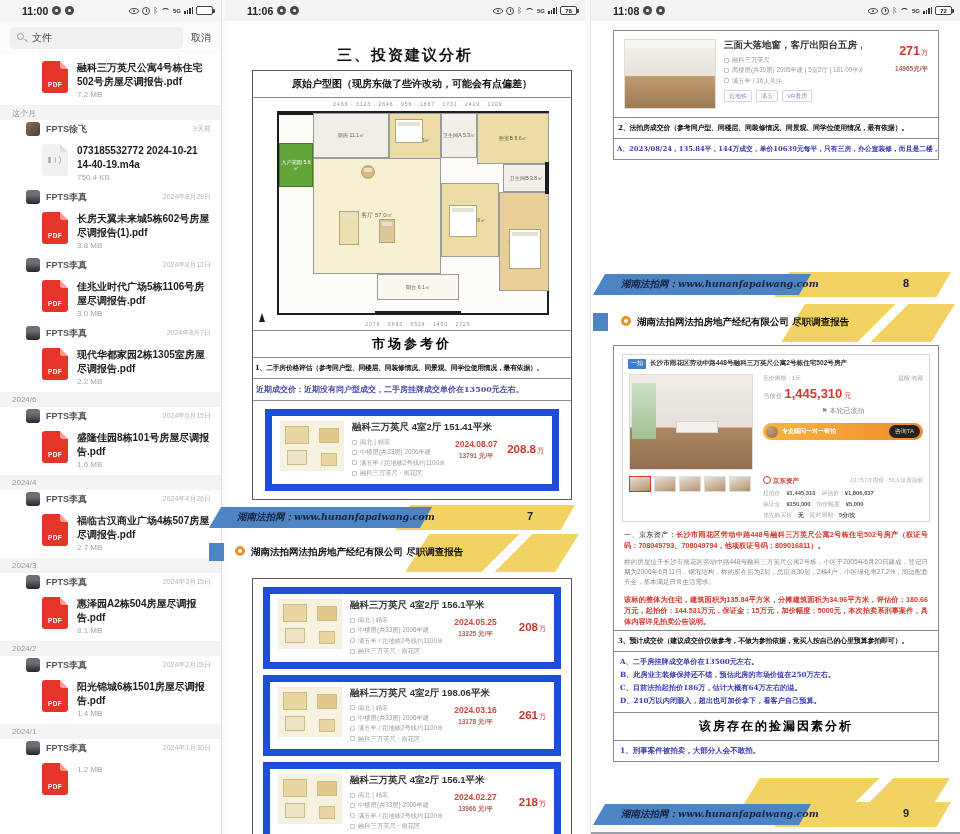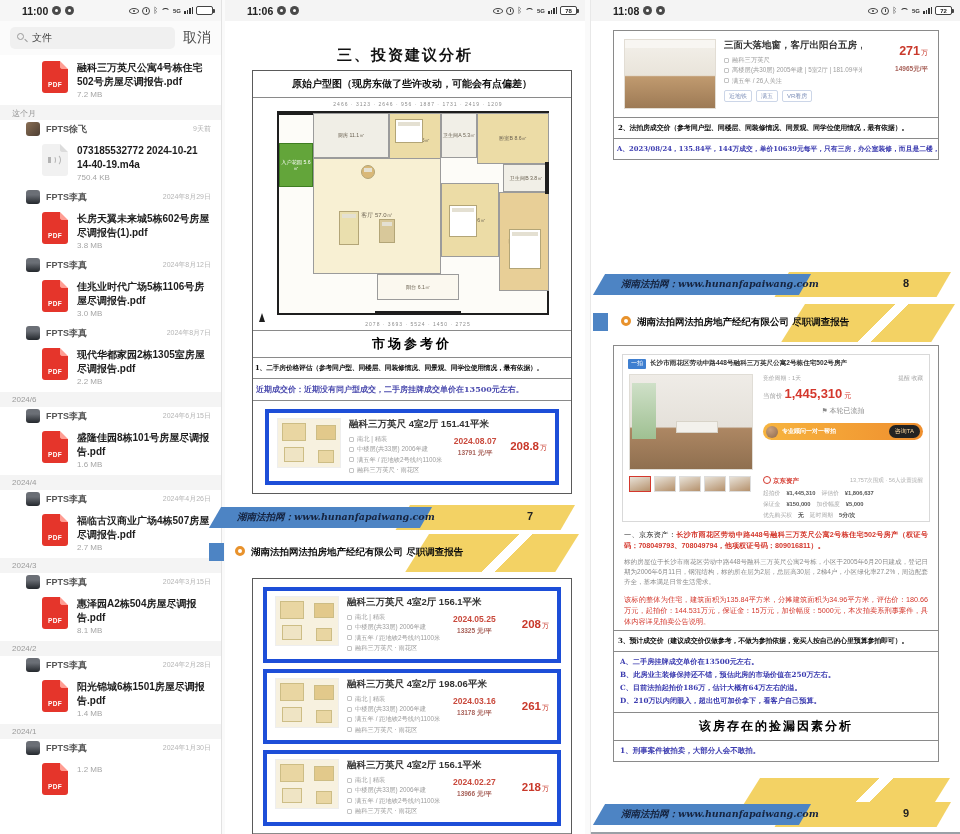--- a/index.html
+++ b/index.html
@@ -30,21 +30,21 @@
   .ic-sig i:nth-child(3){height:6px;}.ic-sig i:nth-child(4){height:7.5px;}
   .ic-bat{min-width:17px;height:9px;border:1px solid #444;border-radius:2px;font-size:6px;font-weight:700;color:#222;display:flex;align-items:center;justify-content:center;padding:0 1px;position:relative;background:#fff;}
   .ic-bat::after{content:"";position:absolute;right:-3px;top:2px;width:2px;height:4px;background:#444;border-radius:0 1px 1px 0;}
 
   
   .search{display:flex;align-items:center;gap:8px;padding:6px 10px;background:#fbfbfb;}
   .swrap{position:relative;flex:1;}
   .mag{position:absolute;left:7px;top:6px;width:7px;height:7px;border:1.2px solid #9a9a9a;border-radius:50%;}
   .mag::after{content:"";position:absolute;left:6px;top:6px;width:4px;height:1.2px;background:#9a9a9a;transform:rotate(45deg);}
   .sfield{width:100%;height:22px;background:#f0f0f0;border:none;border-radius:5px;font-size:10px;color:#444;padding-left:22px;outline:none;}
-  .cancel{font-size:14px;color:#4c4c4c;}
+  .cancel{font-size:10px;color:#4c4c4c;}
   .sect{background:#f4f4f4;color:#9a9a9a;font-size:8px;padding:3px 12px;height:15px;}
   .srow{display:flex;align-items:center;gap:6px;padding:3px 10px 3px 26px;height:18px;}
   .srow .sname{font-size:9px;color:#555;font-weight:600;}
   .srow .sdate{margin-left:auto;font-size:7px;color:#b5b5b5;}
   .avatar{width:14px;height:14px;border-radius:3px;background:linear-gradient(135deg,#8a6f55,#4e3f33);flex:none;}
   .avatar.dark{background:linear-gradient(180deg,#6b6f76 35%,#23272c);}
   .frow{display:flex;gap:9px;padding:6px 10px 6px 42px;background:#fff;}
   .fname{font-size:10px;font-weight:600;color:#1d1d1d;line-height:1.35;}
   .fsize{font-size:8px;color:#a5a5a5;margin-top:2px;}
   .pdficon{width:26px;height:32px;background:#e5352b;border-radius:3px;position:relative;flex:none;display:flex;align-items:flex-end;justify-content:center;padding-bottom:5px;}
@@ -88,21 +88,21 @@
   .f-sofa{left:60px;top:98px;width:20px;height:34px;background:#eadfae;}
   .f-tv{left:100px;top:106px;width:16px;height:24px;background:#d8c89a;}
   .f-beda{left:116px;top:6px;width:28px;height:24px;}
   .f-bedd{left:170px;top:92px;width:28px;height:32px;}
   .f-bedc{left:230px;top:116px;width:32px;height:40px;}
   .furn::before{content:"";position:absolute;left:2px;top:2px;right:2px;height:4px;background:#e4e0d2;}
   .compass{position:absolute;left:6px;bottom:8px;width:0;height:0;border-left:3px solid transparent;border-right:3px solid transparent;border-bottom:9px solid #1e1e1e;}
   .wallseg{position:absolute;background:#1e1e1e;}
 
   
-  .lcard{border:4px solid #1d4ed8;display:flex;gap:8px;padding:5px 8px;background:#fff;}
+  .lcard{border:7px solid #1d4ed8;display:flex;gap:8px;padding:5px 8px;background:#fff;}
   .fpthumb{width:64px;height:50px;background:#f7f1df;border:1px solid #eee;position:relative;flex:none;}
   .fpthumb i{position:absolute;border:1px solid #cdbd85;}
   .fpthumb i:nth-child(1){left:4px;top:4px;width:24px;height:18px;background:#e9d6a2;}
   .fpthumb i:nth-child(2){right:4px;top:6px;width:20px;height:15px;background:#e2c98b;}
   .fpthumb i:nth-child(3){left:6px;bottom:5px;width:20px;height:15px;background:#efe4c4;}
   .fpthumb i:nth-child(4){right:6px;bottom:4px;width:16px;height:13px;background:#e9d6a2;}
   .lbody{flex:1;min-width:0;}
   .ltitle{font-size:9.5px;font-weight:700;color:#333;white-space:nowrap;overflow:hidden;}
   .lgrid{display:flex;margin-top:3px;}
   .ldets{flex:1;}
@@ -156,21 +156,21 @@
   .vlogo{color:#d4372c;font-size:6.5px;font-weight:700;}
   .vlogo::before{content:"";display:inline-block;width:6px;height:6px;border:1.5px solid #d4372c;border-radius:50%;margin-right:2px;vertical-align:-1px;}
   .vstats{color:#b0b0b0;font-size:5.6px;}
   .au-inforows{position:absolute;left:140px;top:133px;right:6px;font-size:5.8px;line-height:1.9;}
   .kv{display:flex;gap:6px;}
   .kv b{color:#555;font-weight:700;}
   .kv span{color:#a8a8a8;}
   .aupara{padding:3px 10px;font-size:7.2px;line-height:1.55;text-align:justify;color:#222;}
   .aupara .red1{color:#d4372c;font-weight:700;}
   .aupara.gray{color:#8a8a8a;font-size:6.5px;}
-  .aupara.redbold{color:#d4372c;font-weight:400;}
+  .aupara.redbold{color:#d4372c;font-weight:700;}
   .estwrap{border-top:1px solid #8a8a8a;padding:4px 6px;}
   .est{color:#3c3cb0;font-size:7.2px;font-weight:700;line-height:1.8;white-space:nowrap;overflow:hidden;}
   .riskhd{border-top:1px solid #8a8a8a;text-align:center;font-size:12px;font-weight:700;padding:5px;letter-spacing:2px;}
   .risk1{border-top:1px solid #8a8a8a;color:#3c3cb0;font-size:7.5px;font-weight:700;padding:5px 6px;}
   .note2row{border-top:1px solid #8a8a8a;border-bottom:1px solid #8a8a8a;color:#4a4aae;font-size:8px;font-weight:700;padding:3px 6px;margin:0 -10px;white-space:nowrap;overflow:hidden;}
   .partialcard{display:flex;gap:8px;padding:9px 2px 0;}
   .edge9{position:absolute;left:0;right:0;bottom:0;height:2px;background:#9aa0a6;}
   .wedge9{position:absolute;right:10px;top:778px;height:26px;width:190px;background:linear-gradient(110deg,#f3d264 60%,#fff 60%,#fff 67%,#f3d264 67%);transform:skewX(-32deg);transform-origin:top right;}
 </style>
 </head>

